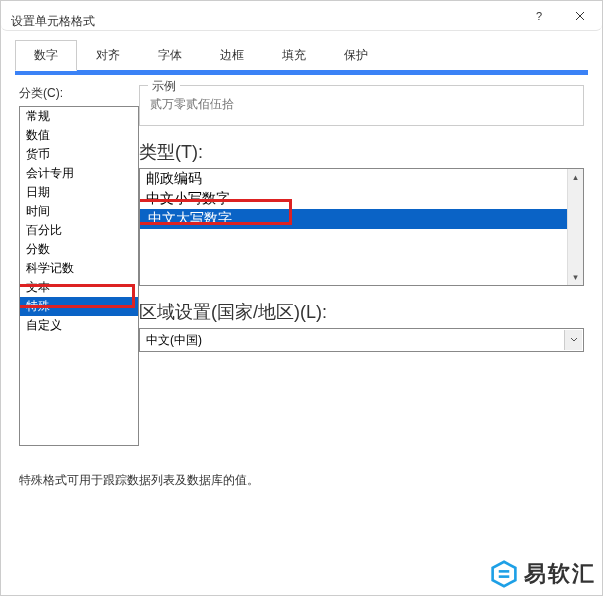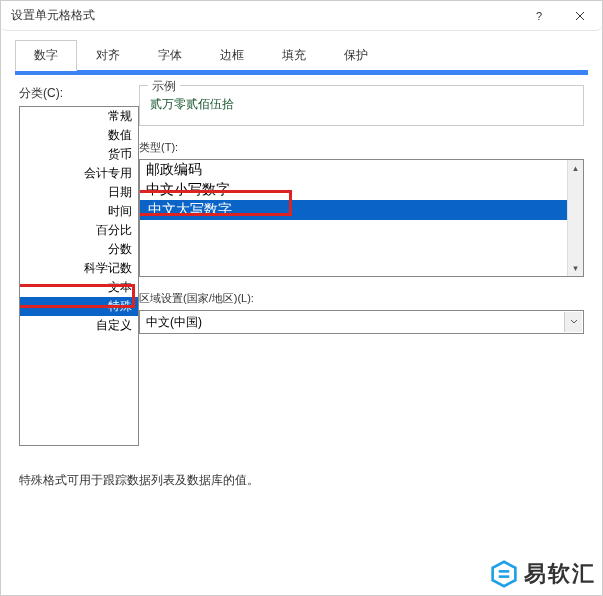--- a/index.html
+++ b/index.html
@@ -1,43 +1,43 @@
 <!DOCTYPE html>
 <html><head>
 <meta charset="utf-8">
 <style>
 * { box-sizing: border-box; margin: 0; padding: 0; font-family: "Microsoft YaHei", "SimSun", Arial, sans-serif; }
 body { background: #fff; width: 603px; height: 596px; overflow: hidden; position: relative; }
 
 .dialog { width: 603px; height: 596px; background: #fff; border: 1px solid #ccc; position: relative; }
 
-.titlebar { height: 30px; display: flex; align-items: center; padding: 0 2px 0 10px; border-bottom: 1px solid #e5e5e5; border-radius: 6px; }
+.titlebar { height: 30px; display: flex; align-items: flex-end; padding: 0 2px 0 10px; border-bottom: 1px solid #e5e5e5; border-radius: 6px; }
 .titlebar .title { flex: 1; font-size: 12px; color: #333; }
 .titlebar .win-btn { width: 40px; height: 28px; display: flex; align-items: center; justify-content: center; cursor: pointer; font-size: 11px; color: #333; }
 .titlebar .win-btn svg { width: 10px; height: 10px; }
 
 .tabs { display: flex; margin: 8px 14px 0 14px; border-bottom: 5px solid #3b82f6; }
 .tabs .tab { padding: 6px 18px; font-size: 12px; color: #333; cursor: pointer; border: 1px solid transparent; border-bottom: none; position: relative; top: 1px; }
 .tabs .tab.active { border-color: #ccc; background: #fff; border-bottom: 1px solid #fff; }
 
 .content { padding: 10px 18px; display: flex; gap: 0; }
 
 .left-col { width: 120px; }
 .label { font-size: 12px; color: #333; margin-bottom: 4px; display: block; }
 .listbox { border: 1px solid #888; height: 340px; background: #fff; overflow: hidden; position: relative; }
-.listbox .item { font-size: 12px; padding: 1px 6px; color: #000; cursor: pointer; text-align: right; }
+.listbox .item { font-size: 12px; padding: 1px 6px; color: #000; cursor: pointer; }
 .listbox .item.selected { background: #0a63c6; color: #fff; }
 .highlight-cat { position: absolute; border: 3px solid #d22; pointer-events: none; }
 
 .right-col { flex: 1; }
-.group-label { font-size: 11px; color: #333; margin-bottom: 4px; display: block; }
+.group-label { font-size: 18px; color: #333; margin-bottom: 4px; display: block; }
 .sample-box { border: 1px solid #ccc; padding: 8px 10px 10px 10px; margin-bottom: 14px; position: relative; }
 .sample-box .grp-title { position: absolute; top: -8px; left: 8px; background: #fff; padding: 0 4px; font-size: 12px; color: #444; }
 
-.sample-text { font-size: 12px; color: #14532d; padding: 2px 0; font-family: Liberation Serif, serif; }
+.sample-text { font-size: 12px; color: #737373; padding: 2px 0; font-family: Liberation Serif, serif; }
 
 .type-box { border: 1px solid #888; height: 118px; background: #fff; overflow: hidden; position: relative; }
 .type-box .titem { font-size: 14px; padding: 1px 6px; color: #000; cursor: pointer; }
 .type-box .titem.selected { background: #0a63c6; color: #fff; padding-left: 8px; }
 .type-scrollbar { position: absolute; right: 0; top: 0; bottom: 0; width: 16px; background: #f0f0f0; border-left: 1px solid #ddd; display: flex; flex-direction: column; }
 .sb-btn { height: 16px; display: flex; align-items: center; justify-content: center; color: #555; font-size: 9px; }
 .sb-track { flex: 1; }
 .highlight-type { position: absolute; border: 3px solid #d22; pointer-events: none; }
 
 .locale-row { margin-top: 14px; }

